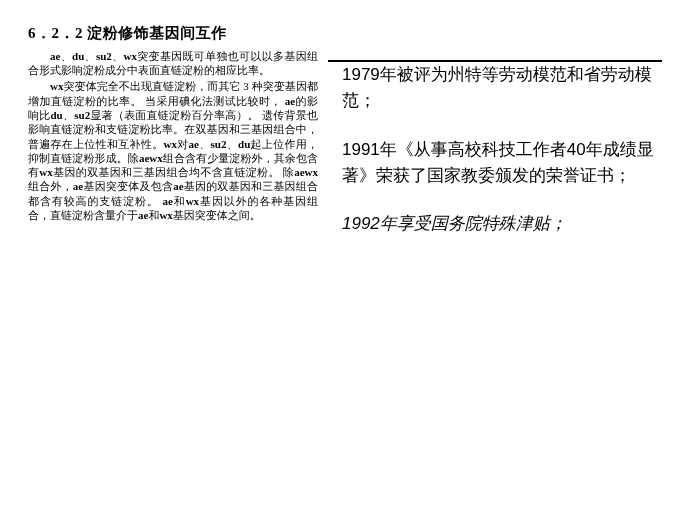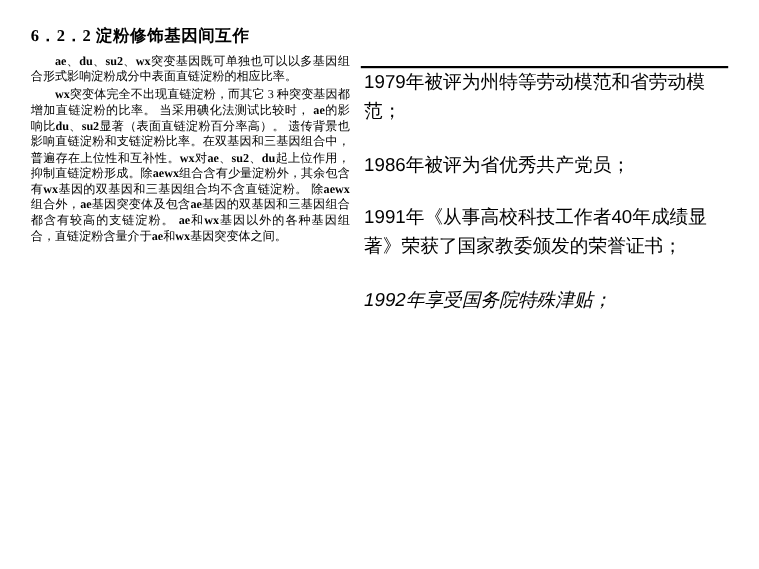--- a/index.html
+++ b/index.html
@@ -45,21 +45,21 @@
     text-justify: inter-ideograph;
     text-indent: 2em;
   }
   .para b {
     font-weight: bold;
   }
 
   
   .right-col {
     position: absolute;
-    left: 331px;
+    left: 342px;
     top: 62px;
     width: 330px;
   }
   .rule {
     position: absolute;
     left: 328px;
     top: 60px;
     width: 334px;
     height: 2px;
     background: #000;
@@ -84,18 +84,17 @@
   <div class="left-col">
     <div class="section-heading">6．2．2 淀粉修饰基因间互作</div>
     <p class="para"><b>ae</b>、<b>du</b>、<b>su2</b>、<b>wx</b>突变基因既可单独也可以以多基因组合形式影响淀粉成分中表面直链淀粉的相应比率。</p>
     <p class="para"><b>wx</b>突变体完全不出现直链淀粉，而其它 3 种突变基因都增加直链淀粉的比率。 当采用碘化法测试比较时， <b>ae</b>的影响比<b>du</b>、<b>su2</b>显著（表面直链淀粉百分率高）。 遗传背景也影响直链淀粉和支链淀粉比率。在双基因和三基因组合中，普遍存在上位性和互补性。<b>wx</b>对<b>ae</b>、<b>su2</b>、<b>du</b>起上位作用，抑制直链淀粉形成。除<b>aewx</b>组合含有少量淀粉外，其余包含有<b>wx</b>基因的双基因和三基因组合均不含直链淀粉。 除<b>aewx</b>组合外，<b>ae</b>基因突变体及包含<b>ae</b>基因的双基因和三基因组合都含有较高的支链淀粉。 <b>ae</b>和<b>wx</b>基因以外的各种基因组合，直链淀粉含量介于<b>ae</b>和<b>wx</b>基因突变体之间。</p>
   </div>
 
   <div class="rule"></div>
 
   <div class="right-col">
     <p class="right-item">1979年被评为州特等劳动模范和省劳动模范；</p>
-    <p class="right-item">1986年被评为省优秀共产党员；</p>
     <p class="right-item">1991年《从事高校科技工作者40年成绩显著》荣获了国家教委颁发的荣誉证书；</p>
     <p class="right-item">1992年享受国务院特殊津贴；</p>
   </div>
 
 </div>
 
 </body></html>

